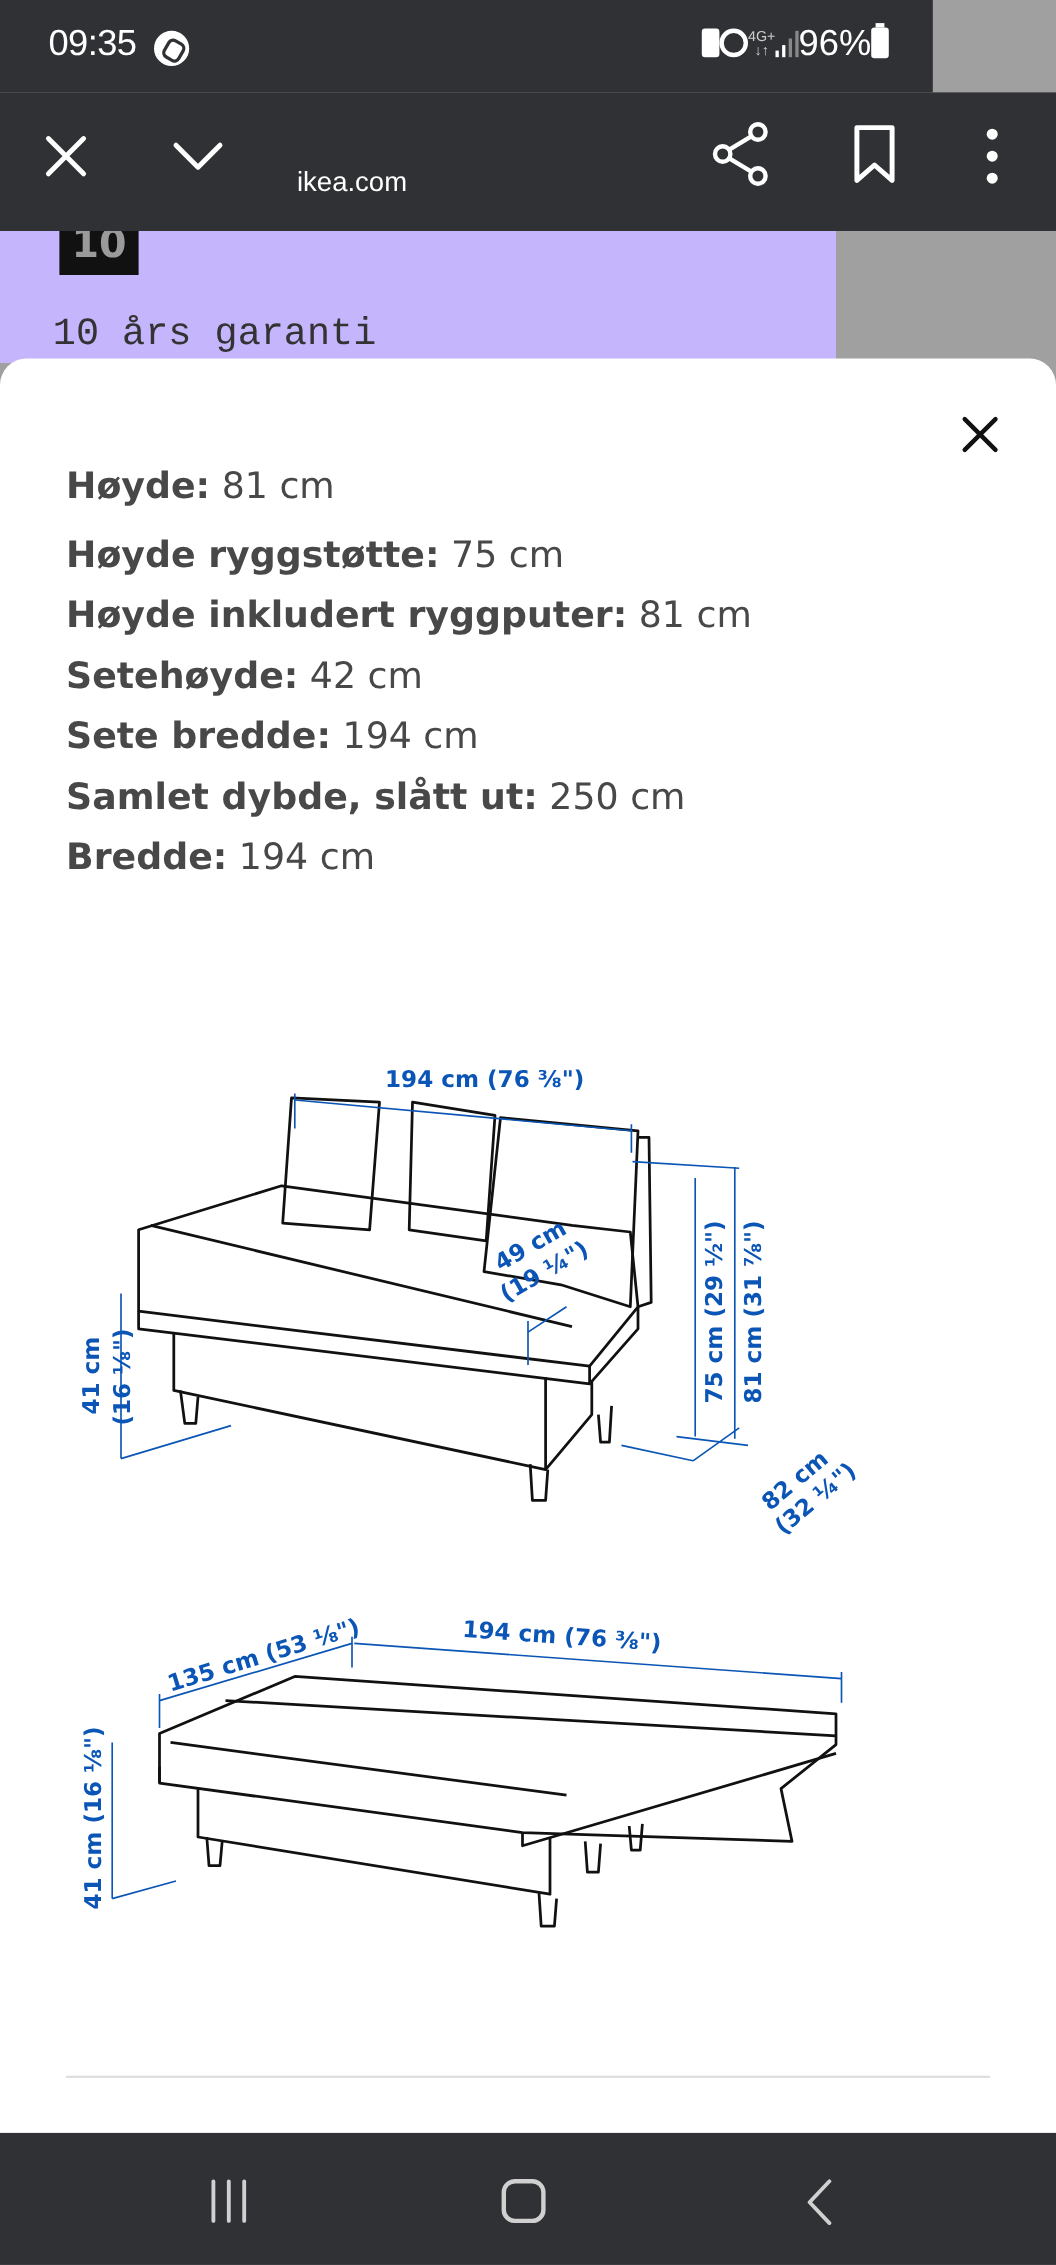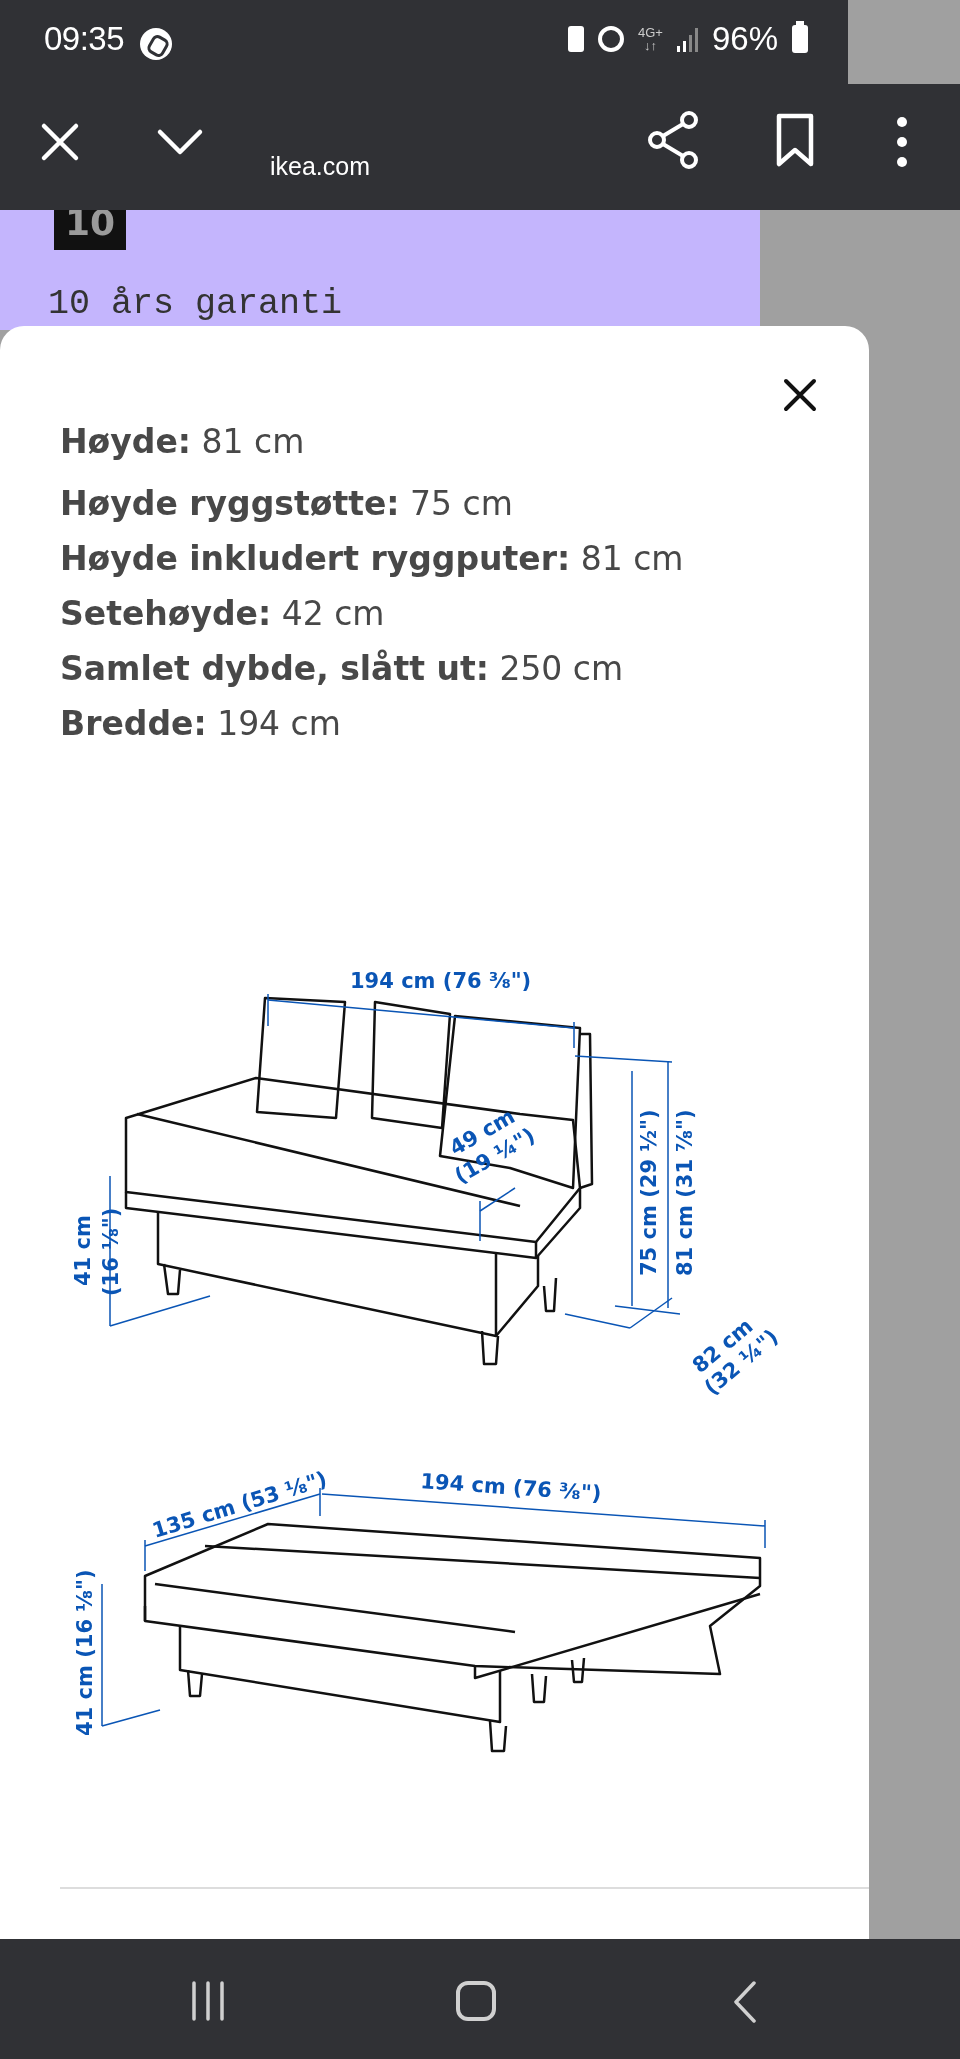--- a/index.html
+++ b/index.html
@@ -1,21 +1,21 @@
 <!DOCTYPE html>
 <html><head>
 <meta charset="utf-8">
 <style>
   * { box-sizing: border-box; margin: 0; padding: 0; }
   html, body { width: 960px; height: 2059px; overflow: hidden; background: #a0a0a0; font-family: "DejaVu Sans", sans-serif; }
   .status-bar { position: absolute; top: 0; left: 0; width: 848px; height: 84px; background: #303135; color: #fff; }
   .status-time { position: absolute; left: 44px; top: 20px; font-size: 33px; font-family: "Liberation Sans", sans-serif; letter-spacing: -0.5px; }
   .shazam { position: absolute; left: 140px; top: 28px; width: 32px; height: 32px; border-radius: 50%; background: #fff; }
   .shazam::after { content: ""; position: absolute; left: 9px; top: 8px; width: 12px; height: 14px; border: 3px solid #303135; border-radius: 6px; transform: rotate(30deg); }
-  .status-right { position: absolute; right: 40px; top: 20px; display: flex; align-items: center; gap: 14px; font-family: "Liberation Sans", sans-serif; }
+  .status-right { position: absolute; right: 40px; top: 20px; display: flex; align-items: center; font-family: "Liberation Sans", sans-serif; }
   .s-icon { display: inline-block; }
   .batt-save { width: 16px; height: 26px; background: #fff; border-radius: 3px; }
   .alarm { width: 26px; height: 26px; border-radius: 50%; border: 4px solid #fff; }
   .net { font-size: 13px; color: #ccc; line-height: 13px; text-align: center; }
   .signal { display: flex; align-items: flex-end; gap: 3px; height: 26px; }
   .signal span { width: 3px; background: #fff; }
   .battery-pct { font-size: 33px; color: #fff; }
   .battery { width: 16px; height: 28px; background: #fff; border-radius: 3px; position: relative; }
   .battery::before { content:""; position:absolute; top:-4px; left:4px; width:8px; height:4px; background:#fff; }
 
@@ -25,21 +25,21 @@
   .bb-title { position: absolute; left: 270px; top: 10px; font-size: 32px; font-family: "Liberation Sans", sans-serif; }
   .bb-url { position: absolute; left: 270px; top: 68px; font-size: 25px; font-family: "Liberation Sans", sans-serif; }
   .bb-share { position: absolute; left: 645px; top: 26px; width: 56px; height: 60px; }
   .bb-bookmark { position: absolute; left: 773px; top: 28px; width: 44px; height: 56px; }
   .bb-more { position: absolute; left: 890px; top: 30px; width: 24px; height: 56px; }
 
   .bg-page { position: absolute; top: 210px; left: 0; width: 760px; height: 120px; background: #c4b5fd; }
   .badge-10 { position: absolute; left: 54px; top: 0px; width: 72px; height: 40px; background: #111; color: #9a9a9a; font-size: 36px; font-weight: bold; text-align: center; line-height: 26px; overflow: hidden; }
   .garanti { position: absolute; left: 48px; top: 74px; font-size: 35px; color: #333; font-family: Liberation Mono, monospace; }
 
-  .sheet { position: absolute; top: 326px; left: 0; width: 869px; height: 1614px; background: #fff; border-radius: 24px 24px 0 0; overflow: hidden; }
+  .sheet { position: absolute; top: 326px; left: 0; width: 960px; height: 1614px; background: #fff; border-radius: 24px 24px 0 0; overflow: hidden; }
   .sheet-close { position: absolute; right: 52px; top: 52px; width: 34px; height: 34px; }
   .specs { position: absolute; left: 60px; top: 110px; width: 860px; }
   .spec-row { font-size: 33px; color: #484848; height: 55px; line-height: 55px; white-space: nowrap; font-family: "DejaVu Sans", sans-serif; }
   .spec-row .lbl { font-weight: bold; }
   .spec-row.partial { height: 40px; line-height: 32px; overflow: hidden; position: relative; top: -10px; }
 
   .diagram1 { position: absolute; left: 60px; top: 630px; width: 840px; height: 460px; }
   .diagram2 { position: absolute; left: 60px; top: 1120px; width: 740px; height: 340px; }
   .dim-text { font-family: "DejaVu Sans", sans-serif; font-weight: bold; fill: #0a55b5; font-size: 21px; }
   .divider { position: absolute; left: 60px; top: 1561px; width: 840px; height: 2px; background: #ddd; }
@@ -102,20 +102,21 @@
 <div class="sheet">
   <svg class="sheet-close" viewBox="0 0 34 34">
       <path d="M3 3 L31 31 M31 3 L3 31" stroke="#111" stroke-width="4" stroke-linecap="round"></path>
     </svg>
 
   <div class="specs">
     <div class="spec-row partial"><span class="lbl">Høyde:</span><span> 81 cm</span></div>
     <div class="spec-row"><span class="lbl">Høyde ryggstøtte:</span><span> 75 cm</span></div>
     <div class="spec-row"><span class="lbl">Høyde inkludert ryggputer:</span><span> 81 cm</span></div>
     <div class="spec-row"><span class="lbl">Setehøyde:</span><span> 42 cm</span></div>
+    <div class="spec-row"><span class="lbl">Sete bredde:</span><span> 194 cm</span></div>
     <div class="spec-row"><span class="lbl">Samlet dybde, slått ut:</span><span> 250 cm</span></div>
     <div class="spec-row"><span class="lbl">Bredde:</span><span> 194 cm</span></div>
   </div>
 
   <svg class="diagram1" viewBox="0 0 840 460">
     <g stroke="#111" stroke-width="2.5" fill="none" stroke-linejoin="round">
 
       <path d="M205 42 L285 46 L276 162 L197 156 Z"></path>
       <path d="M315 46 L390 58 L382 172 L312 162 Z"></path>
       <path d="M395 60 L520 72 L513 232 L450 212 L380 200 Z"></path>

